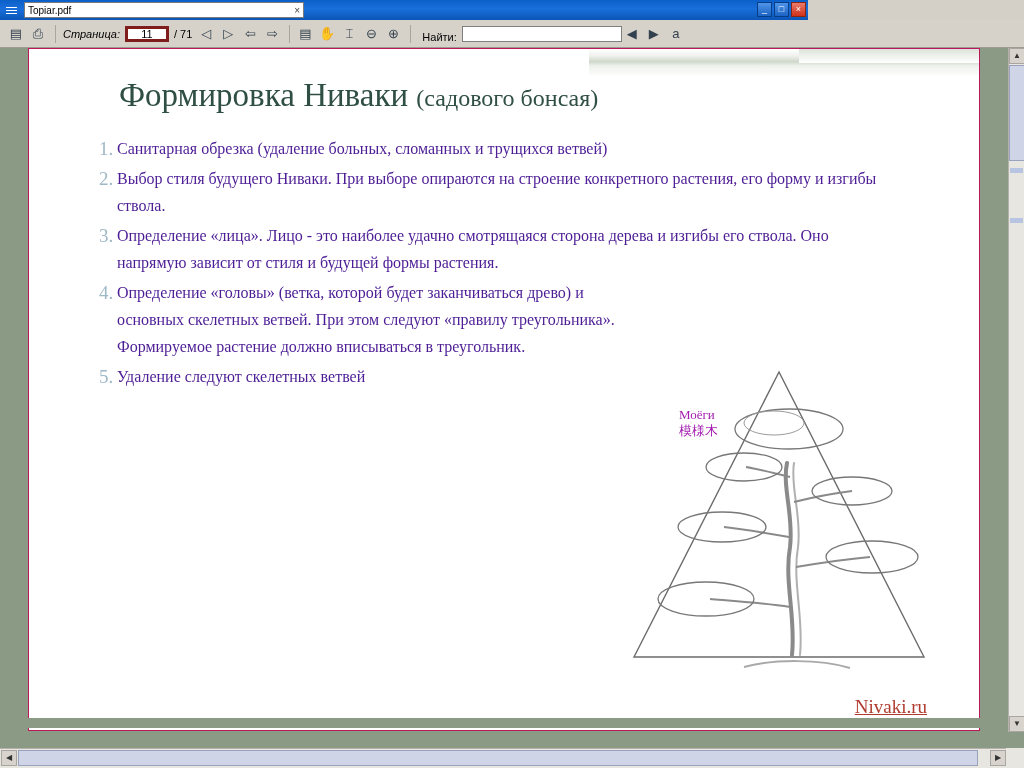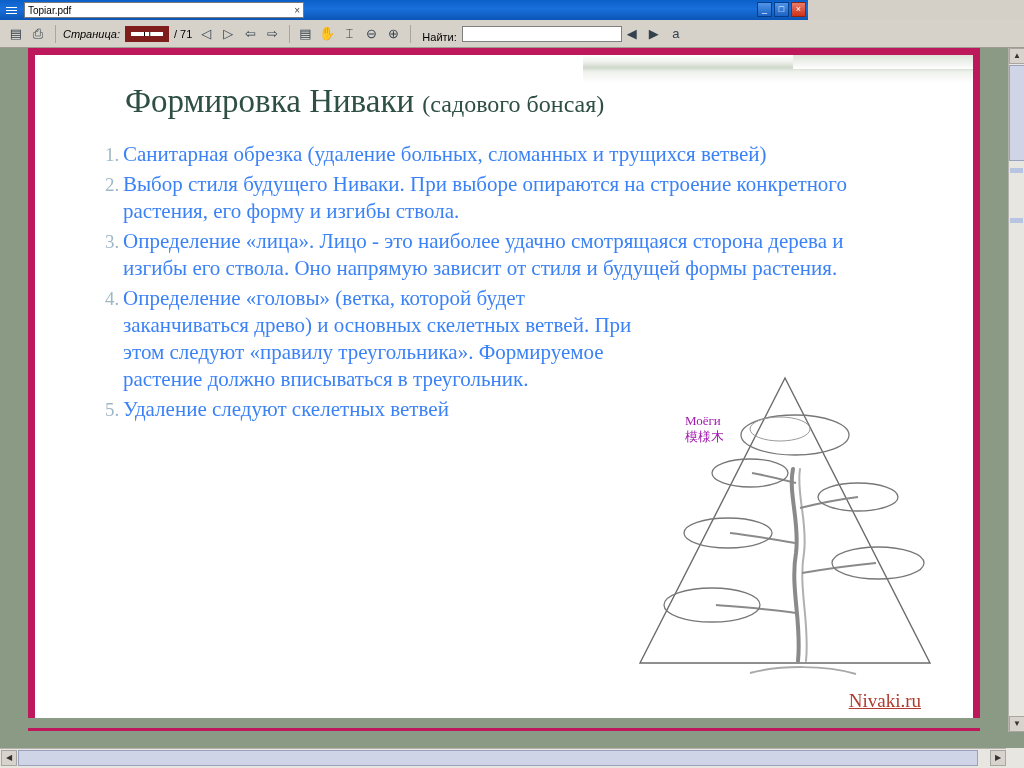--- a/index.html
+++ b/index.html
@@ -93,21 +93,21 @@
     font-size: 13px;
     color: #33404d;
     box-sizing: border-box;
   }
   .tb-sep {
     width: 1px; height: 18px; background: #a9a5a0; margin: 0 5px;
   }
   .page-label { margin: 0 5px 0 2px; font-style: italic; }
   .page-input {
     width: 44px; height: 16px;
-    border: 6px solid #7f1d1d;
+    border: 3px solid #7f1d1d;
     background: #fff;
     font-size: 11px;
     text-align: center;
     box-sizing: border-box;
     font-family: "Liberation Sans", sans-serif;
   }
   .page-total { margin-left: 5px; margin-right: 4px; text-align: right; }
   .find-label { margin: 6px 5px 0 6px; }
   .find-input {
     width: 160px; height: 16px;
@@ -125,21 +125,21 @@
     left: 0; top: 48px;
     width: 1024px; height: 700px;
     background: #8a9a84;
     overflow: hidden;
   }
   .page {
     position: absolute;
     left: 28px; top: 0px;
     width: 952px; height: 683px;
     background: #ffffff;
-    border: 7px solid #be185d;
+    border: 1px solid #be185d;
     box-sizing: border-box;
     overflow: hidden;
   }
   .page-deco {
     position: absolute;
     right: 0; top: 0;
     width: 390px; height: 28px;
     background: linear-gradient(180deg,#ffffff 0%, #eef1ec 25%, #cfd8cb 45%, #eef1ec 60%, #ffffff 100%);
   }
   .page-deco:after {
@@ -178,22 +178,22 @@
     width: 42px;
     flex: 0 0 42px;
     text-align: left;
     padding-left: 24px;
     color: #9fb8c6;
     font-size: 19px;
     box-sizing: border-box;
     line-height: 27px;
   }
   .li-text {
-    font-size: 21px;
-    color: #3b82f6;
+    font-size: 16px;
+    color: #4c1d95;
     line-height: 27px;
     max-width: 780px;
   }
   .li.narrow .li-text { max-width: 520px; }
 
   
   .illus {
     position: absolute;
     left: 595px; top: 318px;
     width: 320px; height: 345px;

